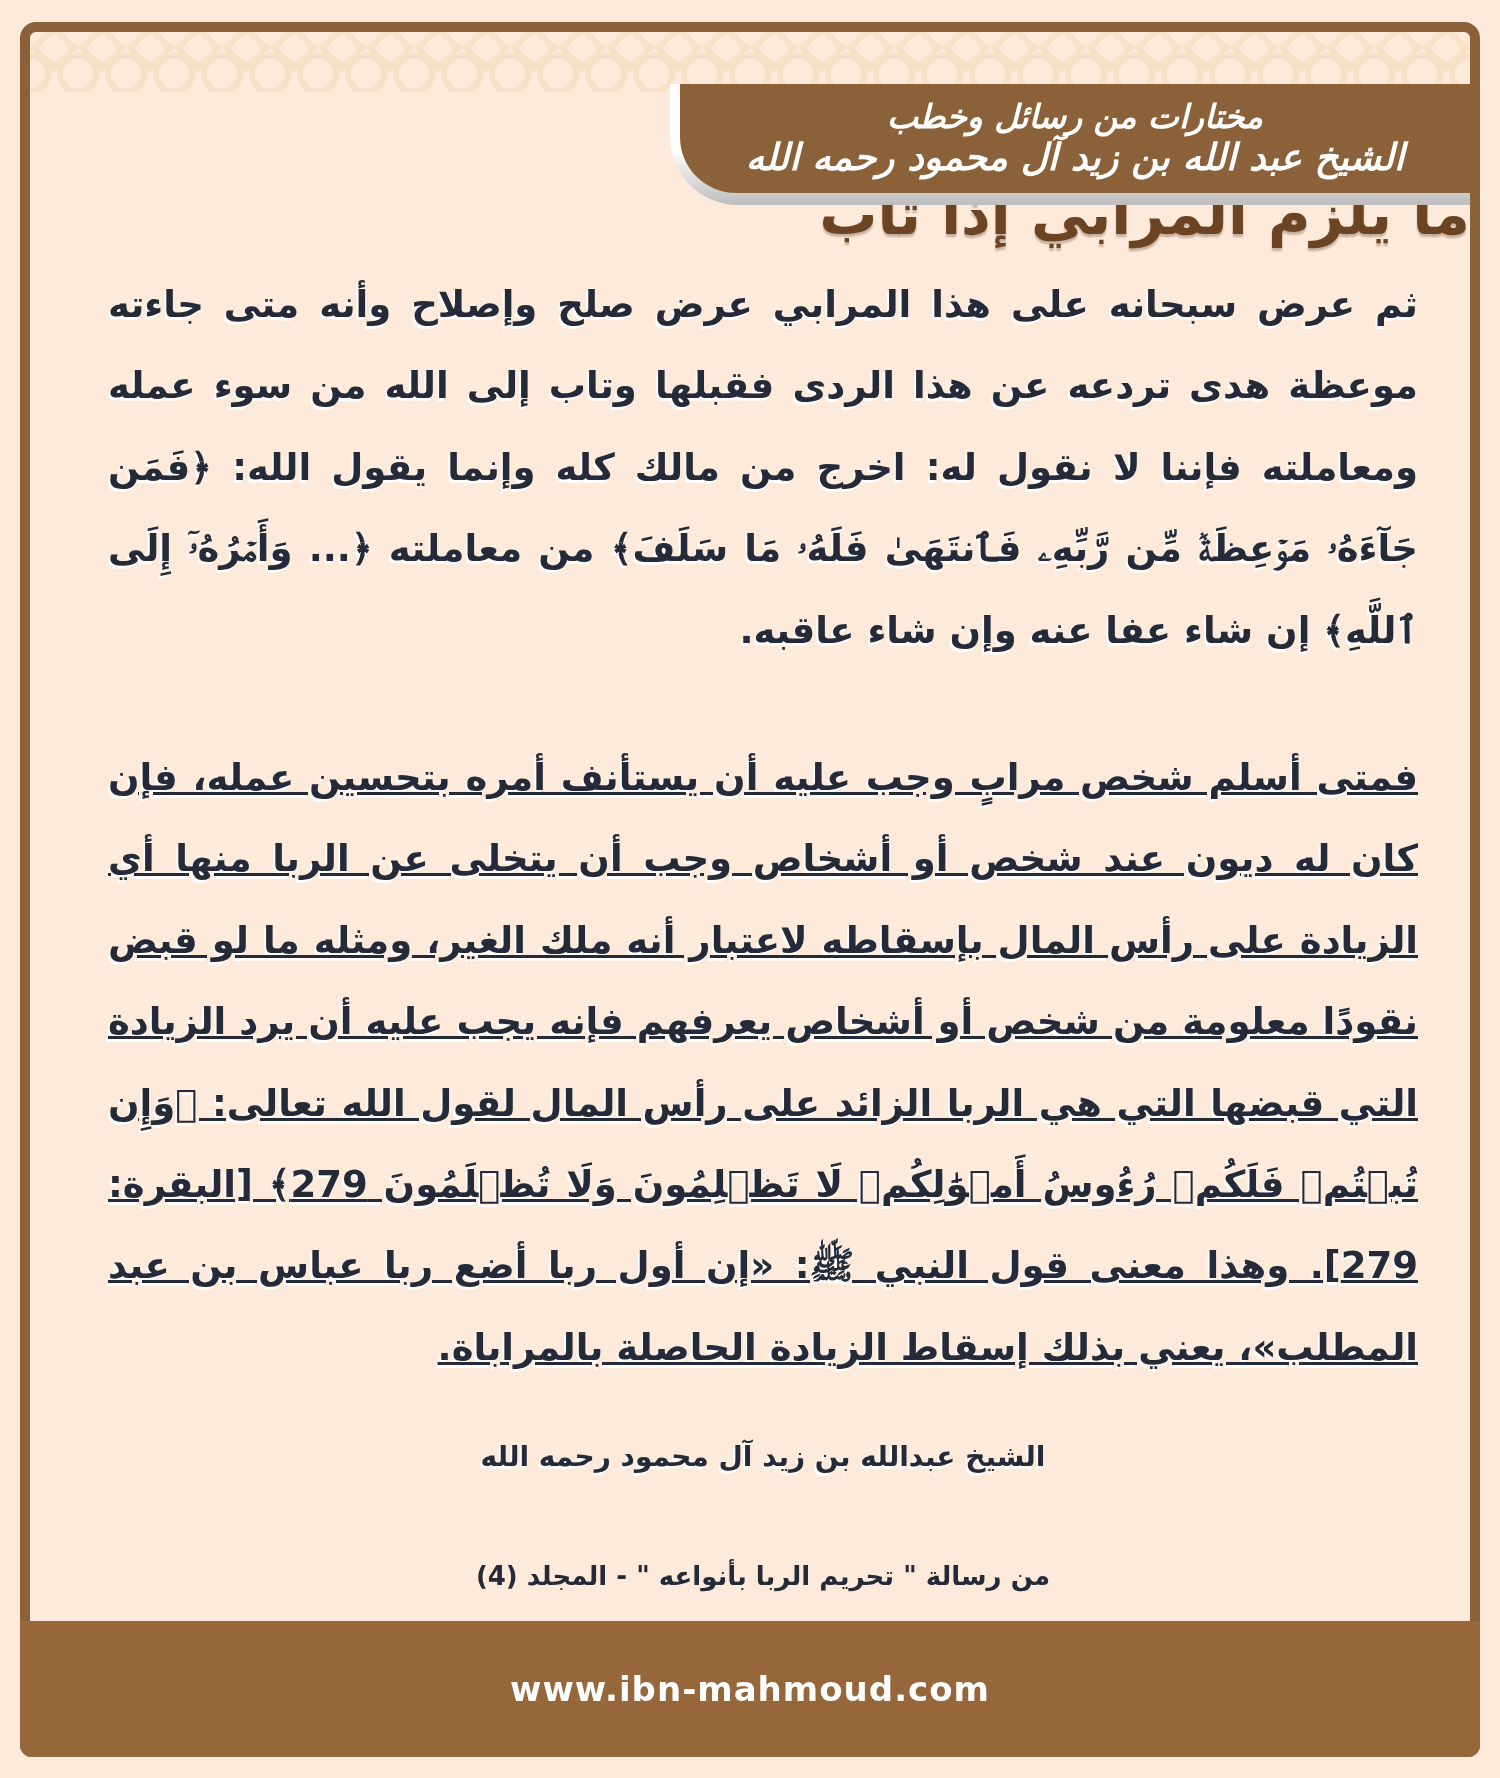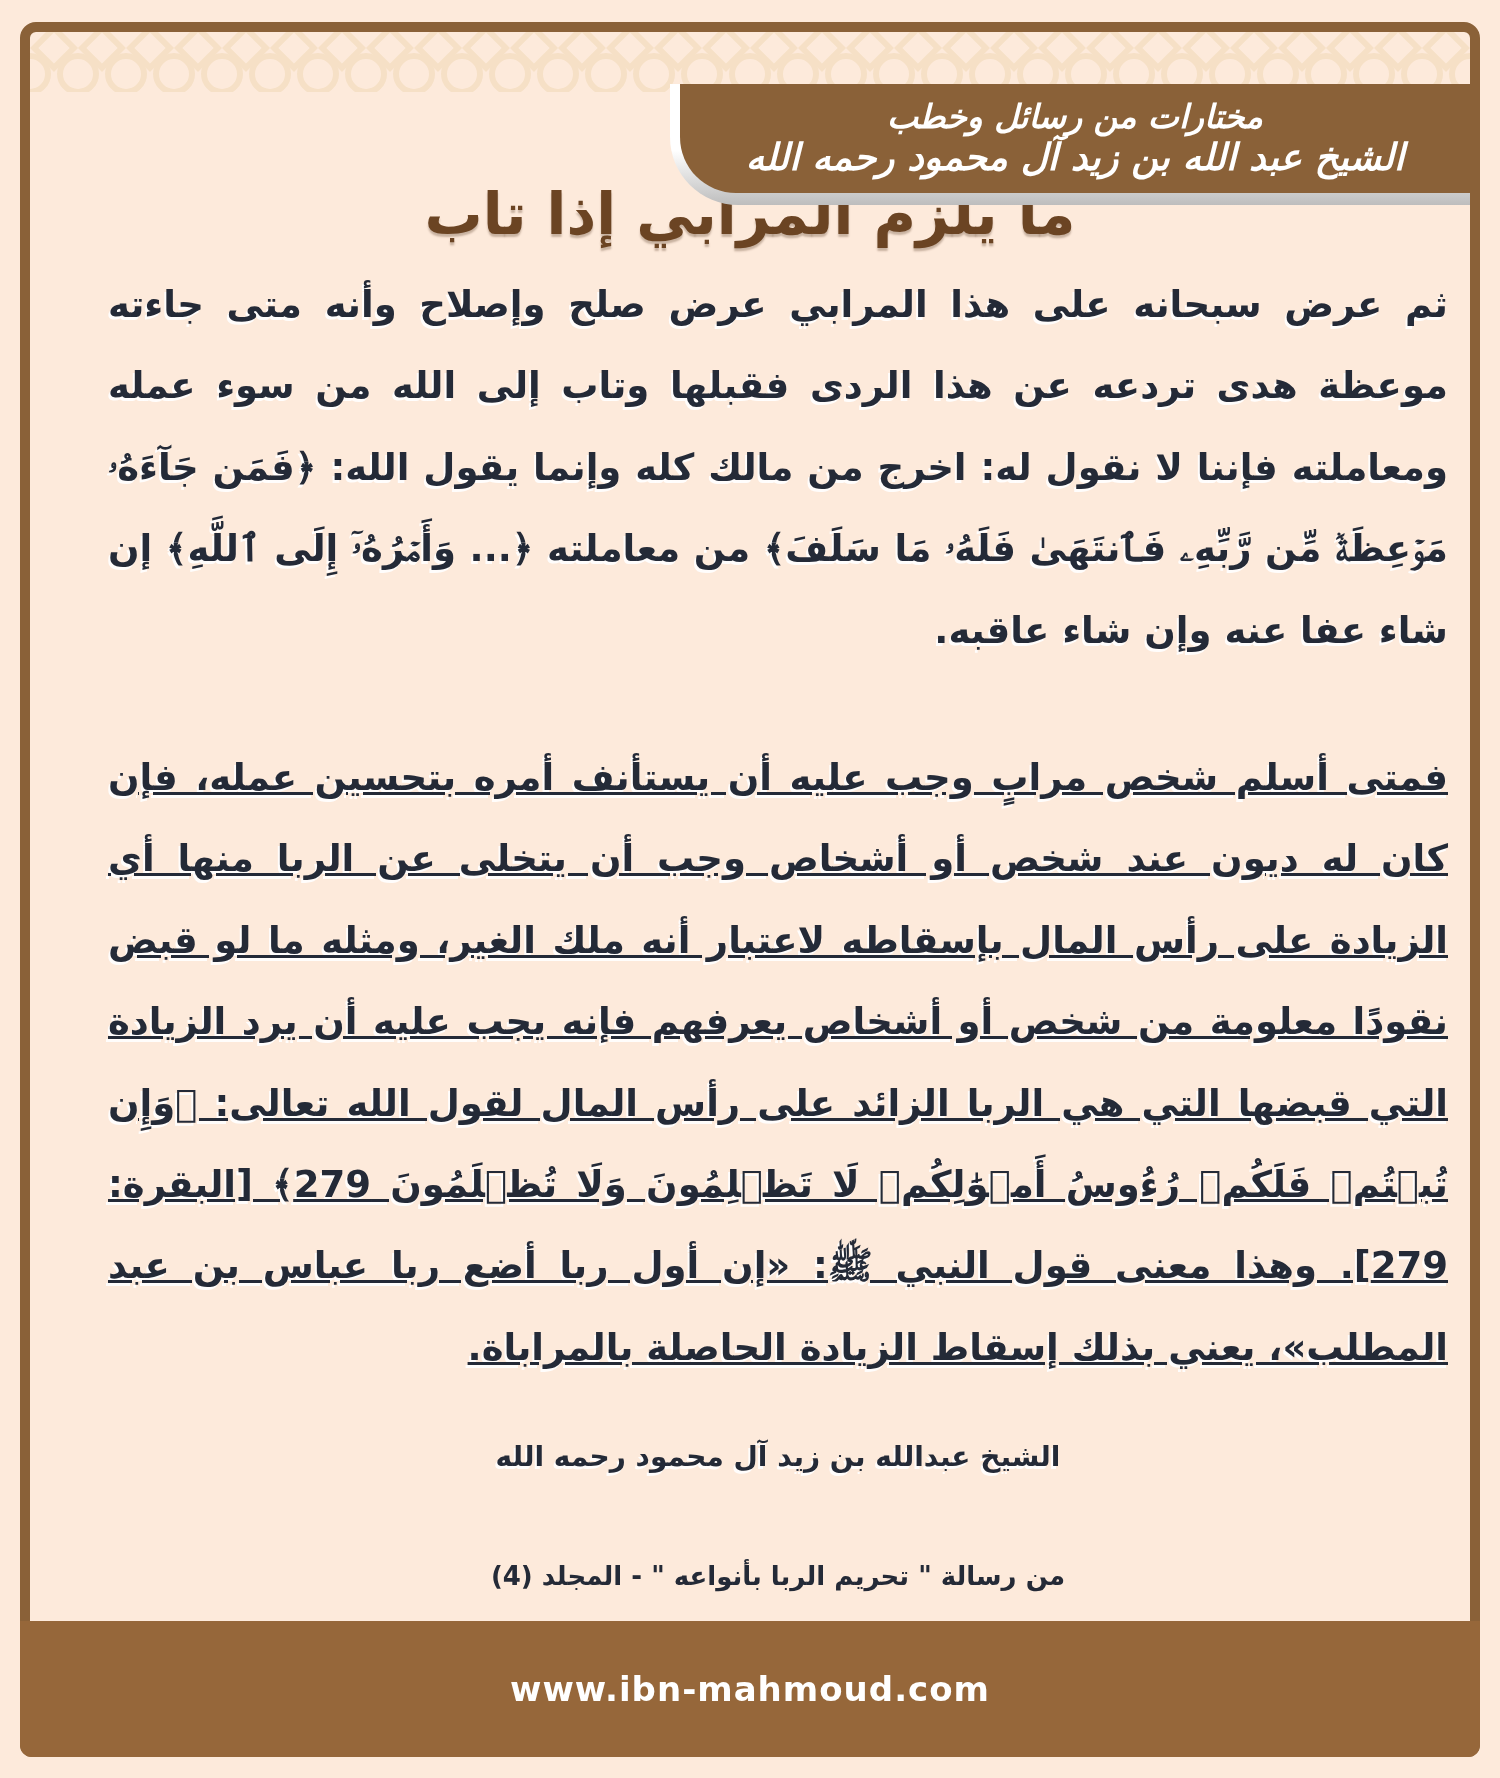--- a/index.html
+++ b/index.html
@@ -33,25 +33,25 @@
     background:#8a6138;
     border-bottom-left-radius:56px;
     color:#ffffff; direction:rtl;
     display:flex; flex-direction:column; justify-content:center; align-items:center;
     text-align:center;
     font-style:italic;
   }
   .banner .l1 { font-size:33px; font-weight:bold; line-height:1.2; }
   .banner .l2 { font-size:37px; font-weight:bold; line-height:1.2; margin-top:0; }
   h1.title {
-    margin:148px 0 0 0; text-align:center; direction:rtl;
+    margin:148px 0 0 0; direction:rtl;
     font-size:58px; font-weight:bold; color:#6b4423;
     text-shadow:0 3px 2px rgba(80,50,25,.30);
   }
-  .content { direction:rtl; padding:0 22px 0 78px; }
+  .content { direction:rtl; padding:0 52px 0 78px; }
   p.body {
     margin:0; font-size:37px; font-weight:bold; color:#242a37;
     line-height:2.2; text-align:justify;
     text-shadow:-2px 3px 0 rgba(255,255,255,.9);
   }
   p.p1 { margin-top:16px; }
   p.p2 { margin-top:66px;text-decoration:underline; }
   .attribution {
     margin-top:52px; text-align:center; direction:rtl;
     font-size:28px; font-weight:bold; color:#242a37;

